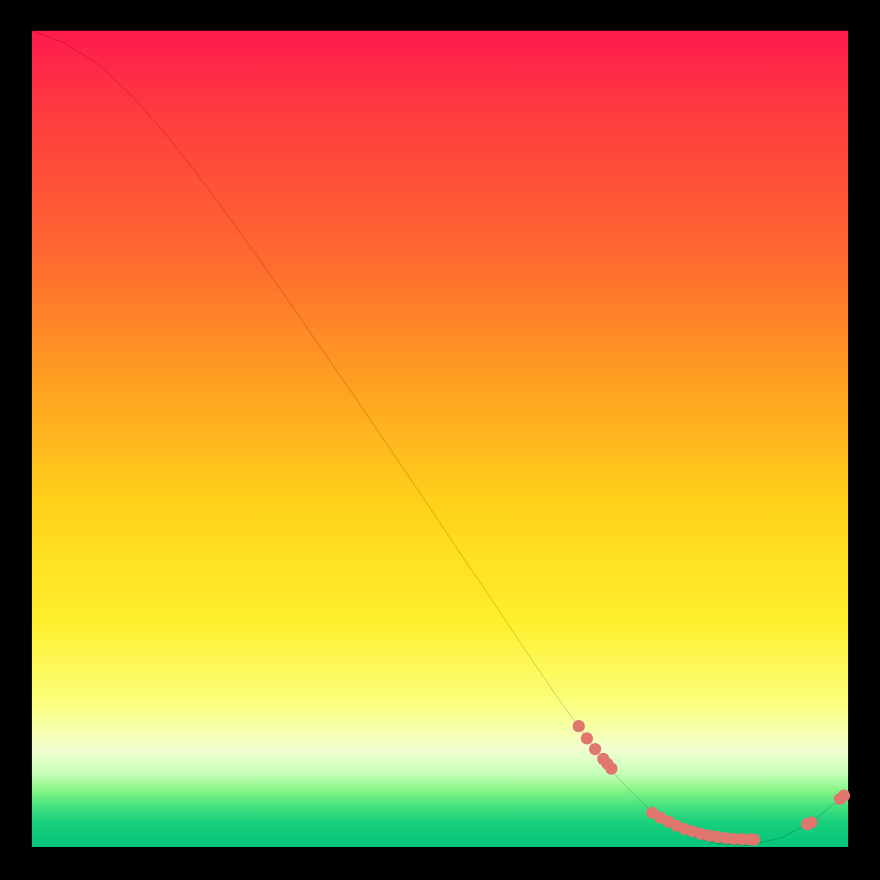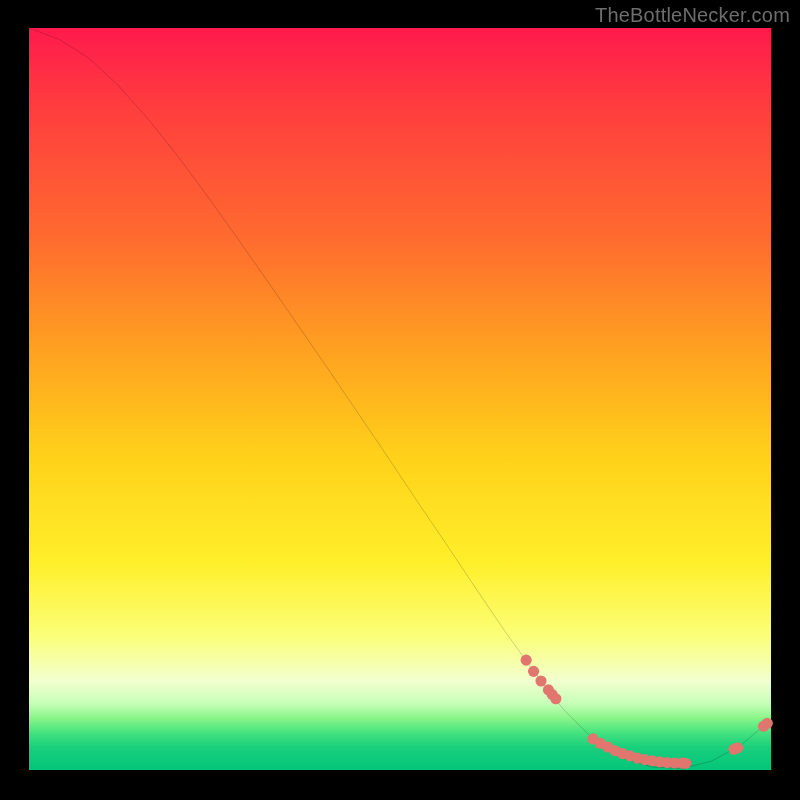--- a/index.html
+++ b/index.html
@@ -59,21 +59,20 @@
     inset: 0;
     width: 100%;
     height: 100%;
     overflow: visible;
   }
 </style>
 </head>
 <body>
 
 <div class="stage">
-  <div class="watermark">TheBottleNecker.com</div>
 
   <div class="plot-wrap">
     <div class="plot-bg"></div>
     <svg class="curve" viewBox="0 0 100 100" preserveAspectRatio="none">
       <path id="curve-path" fill="none" stroke="#000000" stroke-width="0.18" vector-effect="non-scaling-stroke" d="M0.000 0.000 L4.000 1.500 L8.000 4.000 L12.000 7.700 L16.000 12.200 L20.000 17.200 L24.000 22.600 L28.000 28.200 L32.000 33.900 L36.000 39.700 L40.000 45.500 L44.000 51.400 L48.000 57.300 L52.000 63.300 L56.000 69.200 L60.000 75.200 L64.000 81.100 L68.000 86.700 L72.000 91.800 L76.000 95.800 L80.000 98.400 L84.000 99.600 L88.000 99.800 L92.000 98.800 L96.000 96.600 L100.000 93.200"></path>
       <g id="markers">
           <circle cx="67.000" cy="85.200" r="0.75" fill="#e0766e"></circle>
           <circle cx="68.000" cy="86.700" r="0.75" fill="#e0766e"></circle>
           <circle cx="69.000" cy="88.000" r="0.75" fill="#e0766e"></circle>
           <circle cx="70.000" cy="89.200" r="0.75" fill="#e0766e"></circle>

